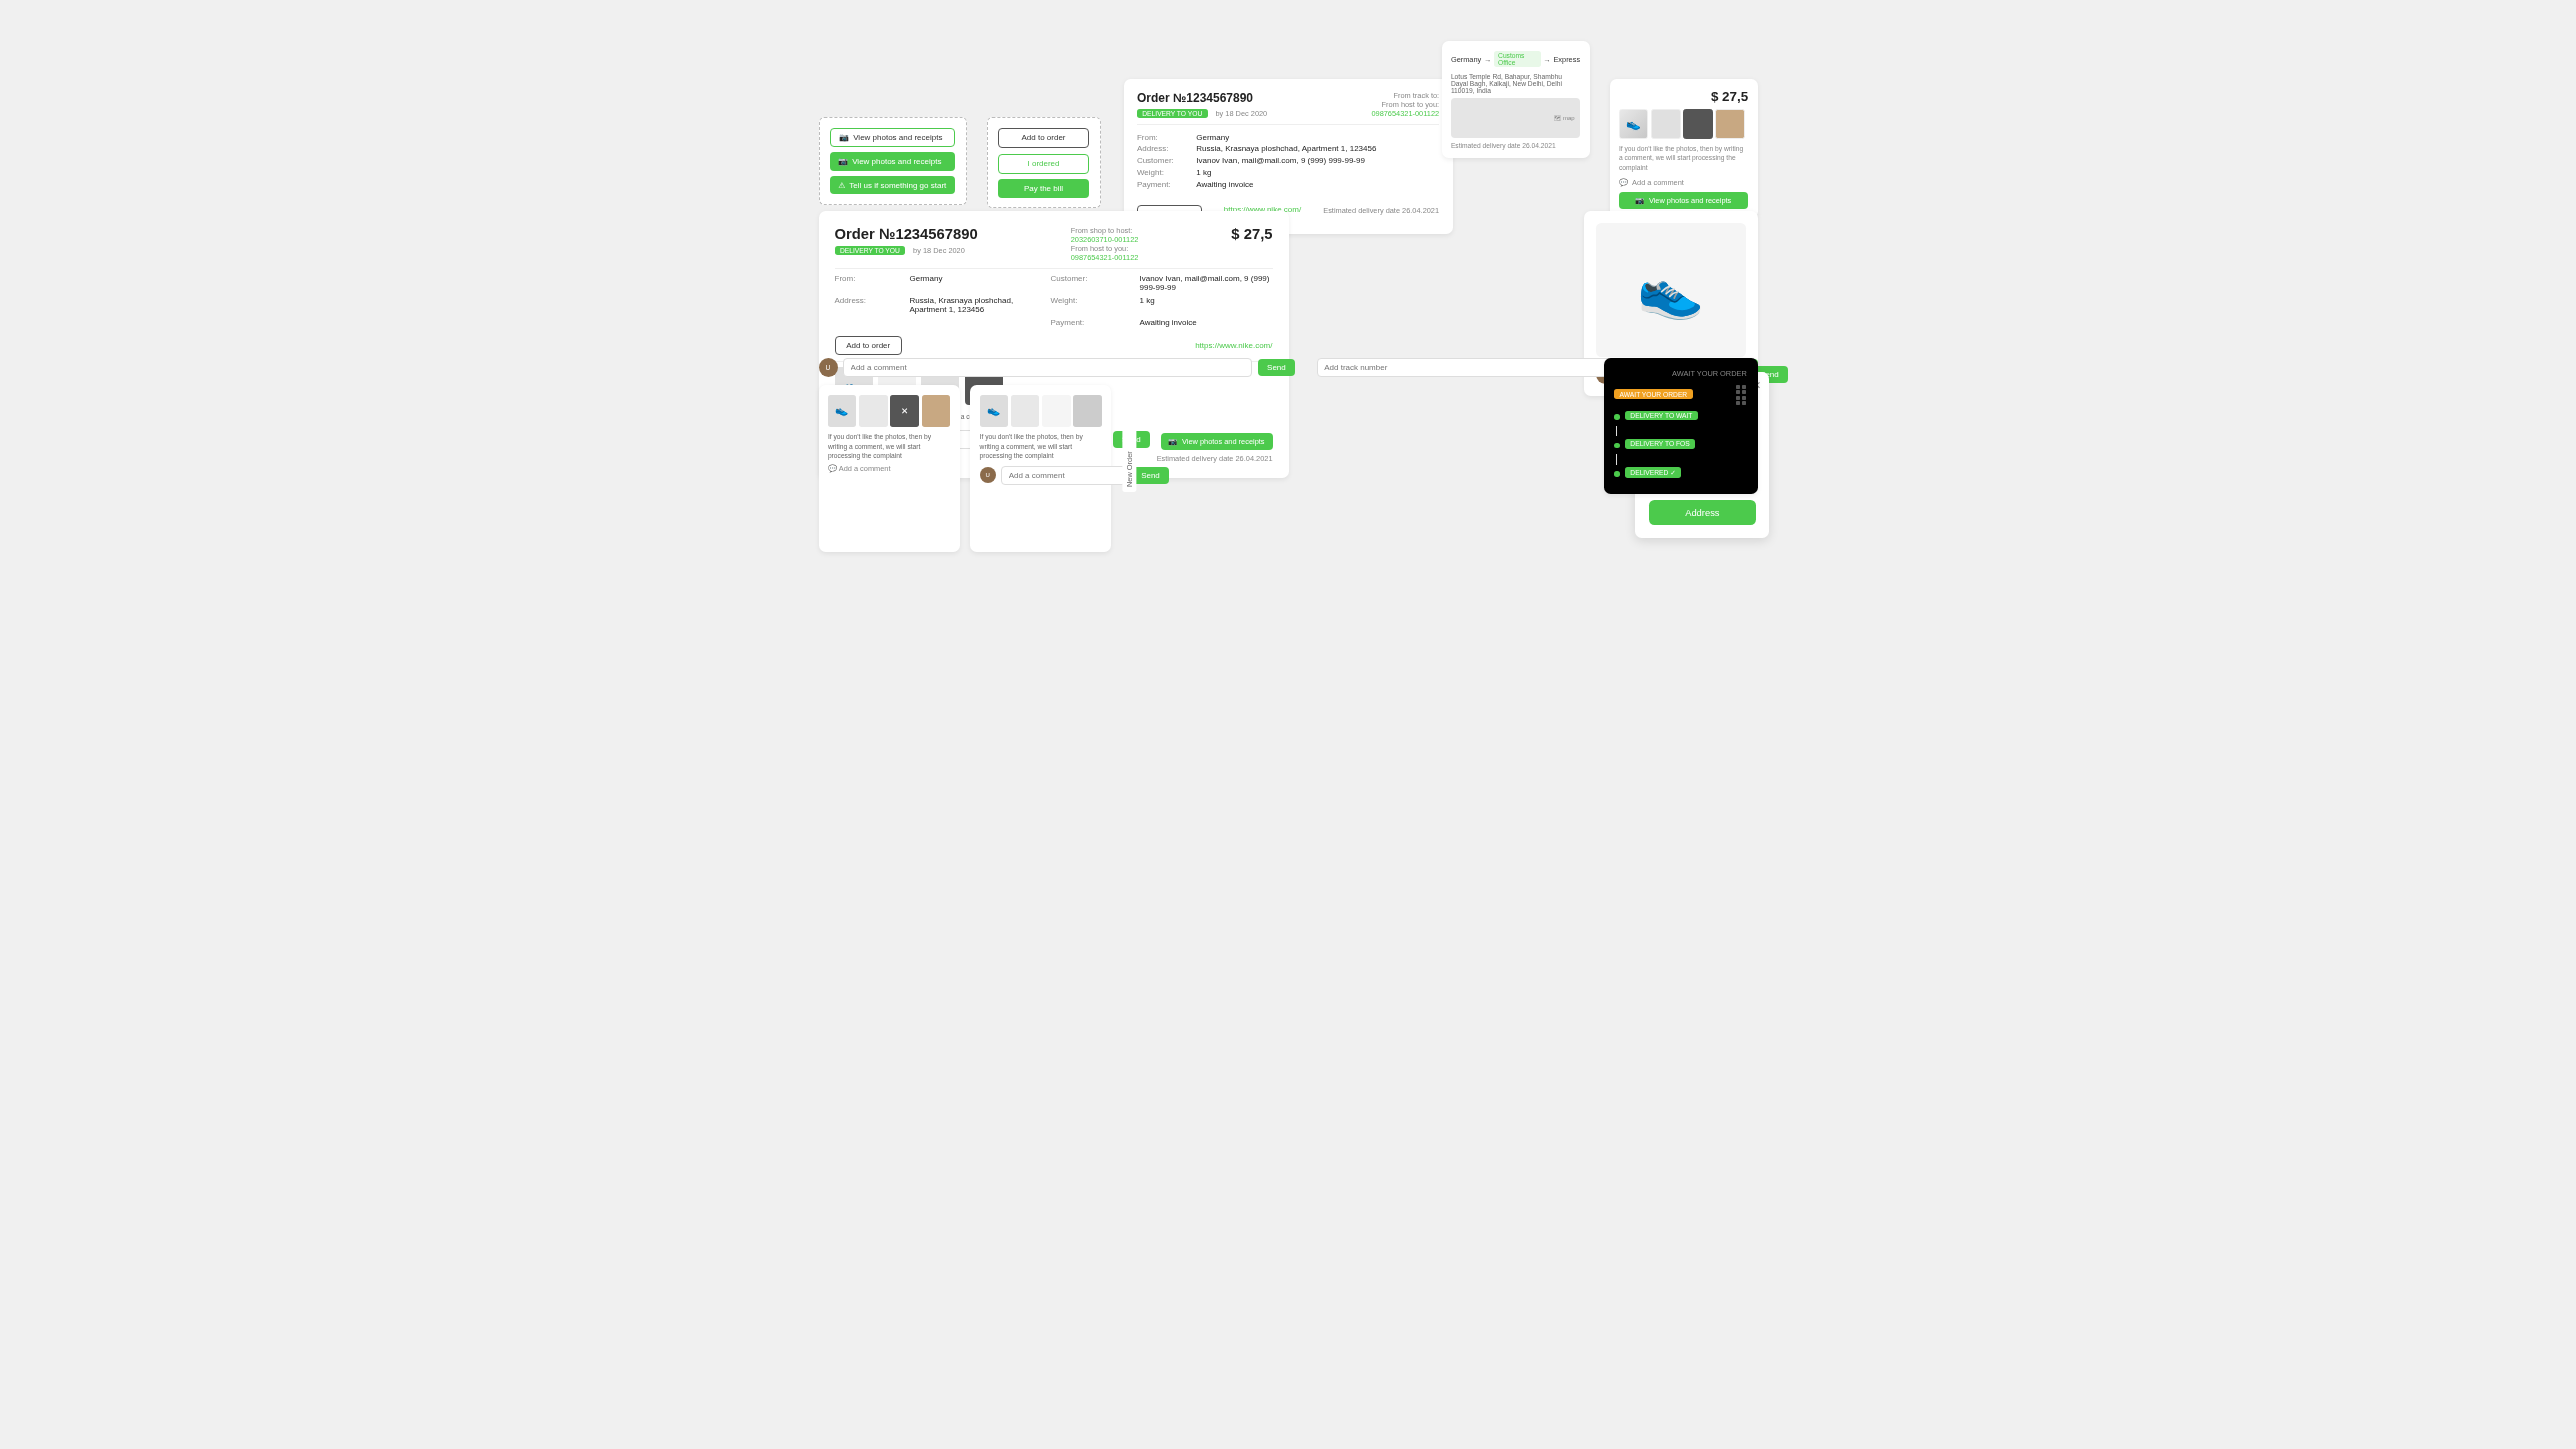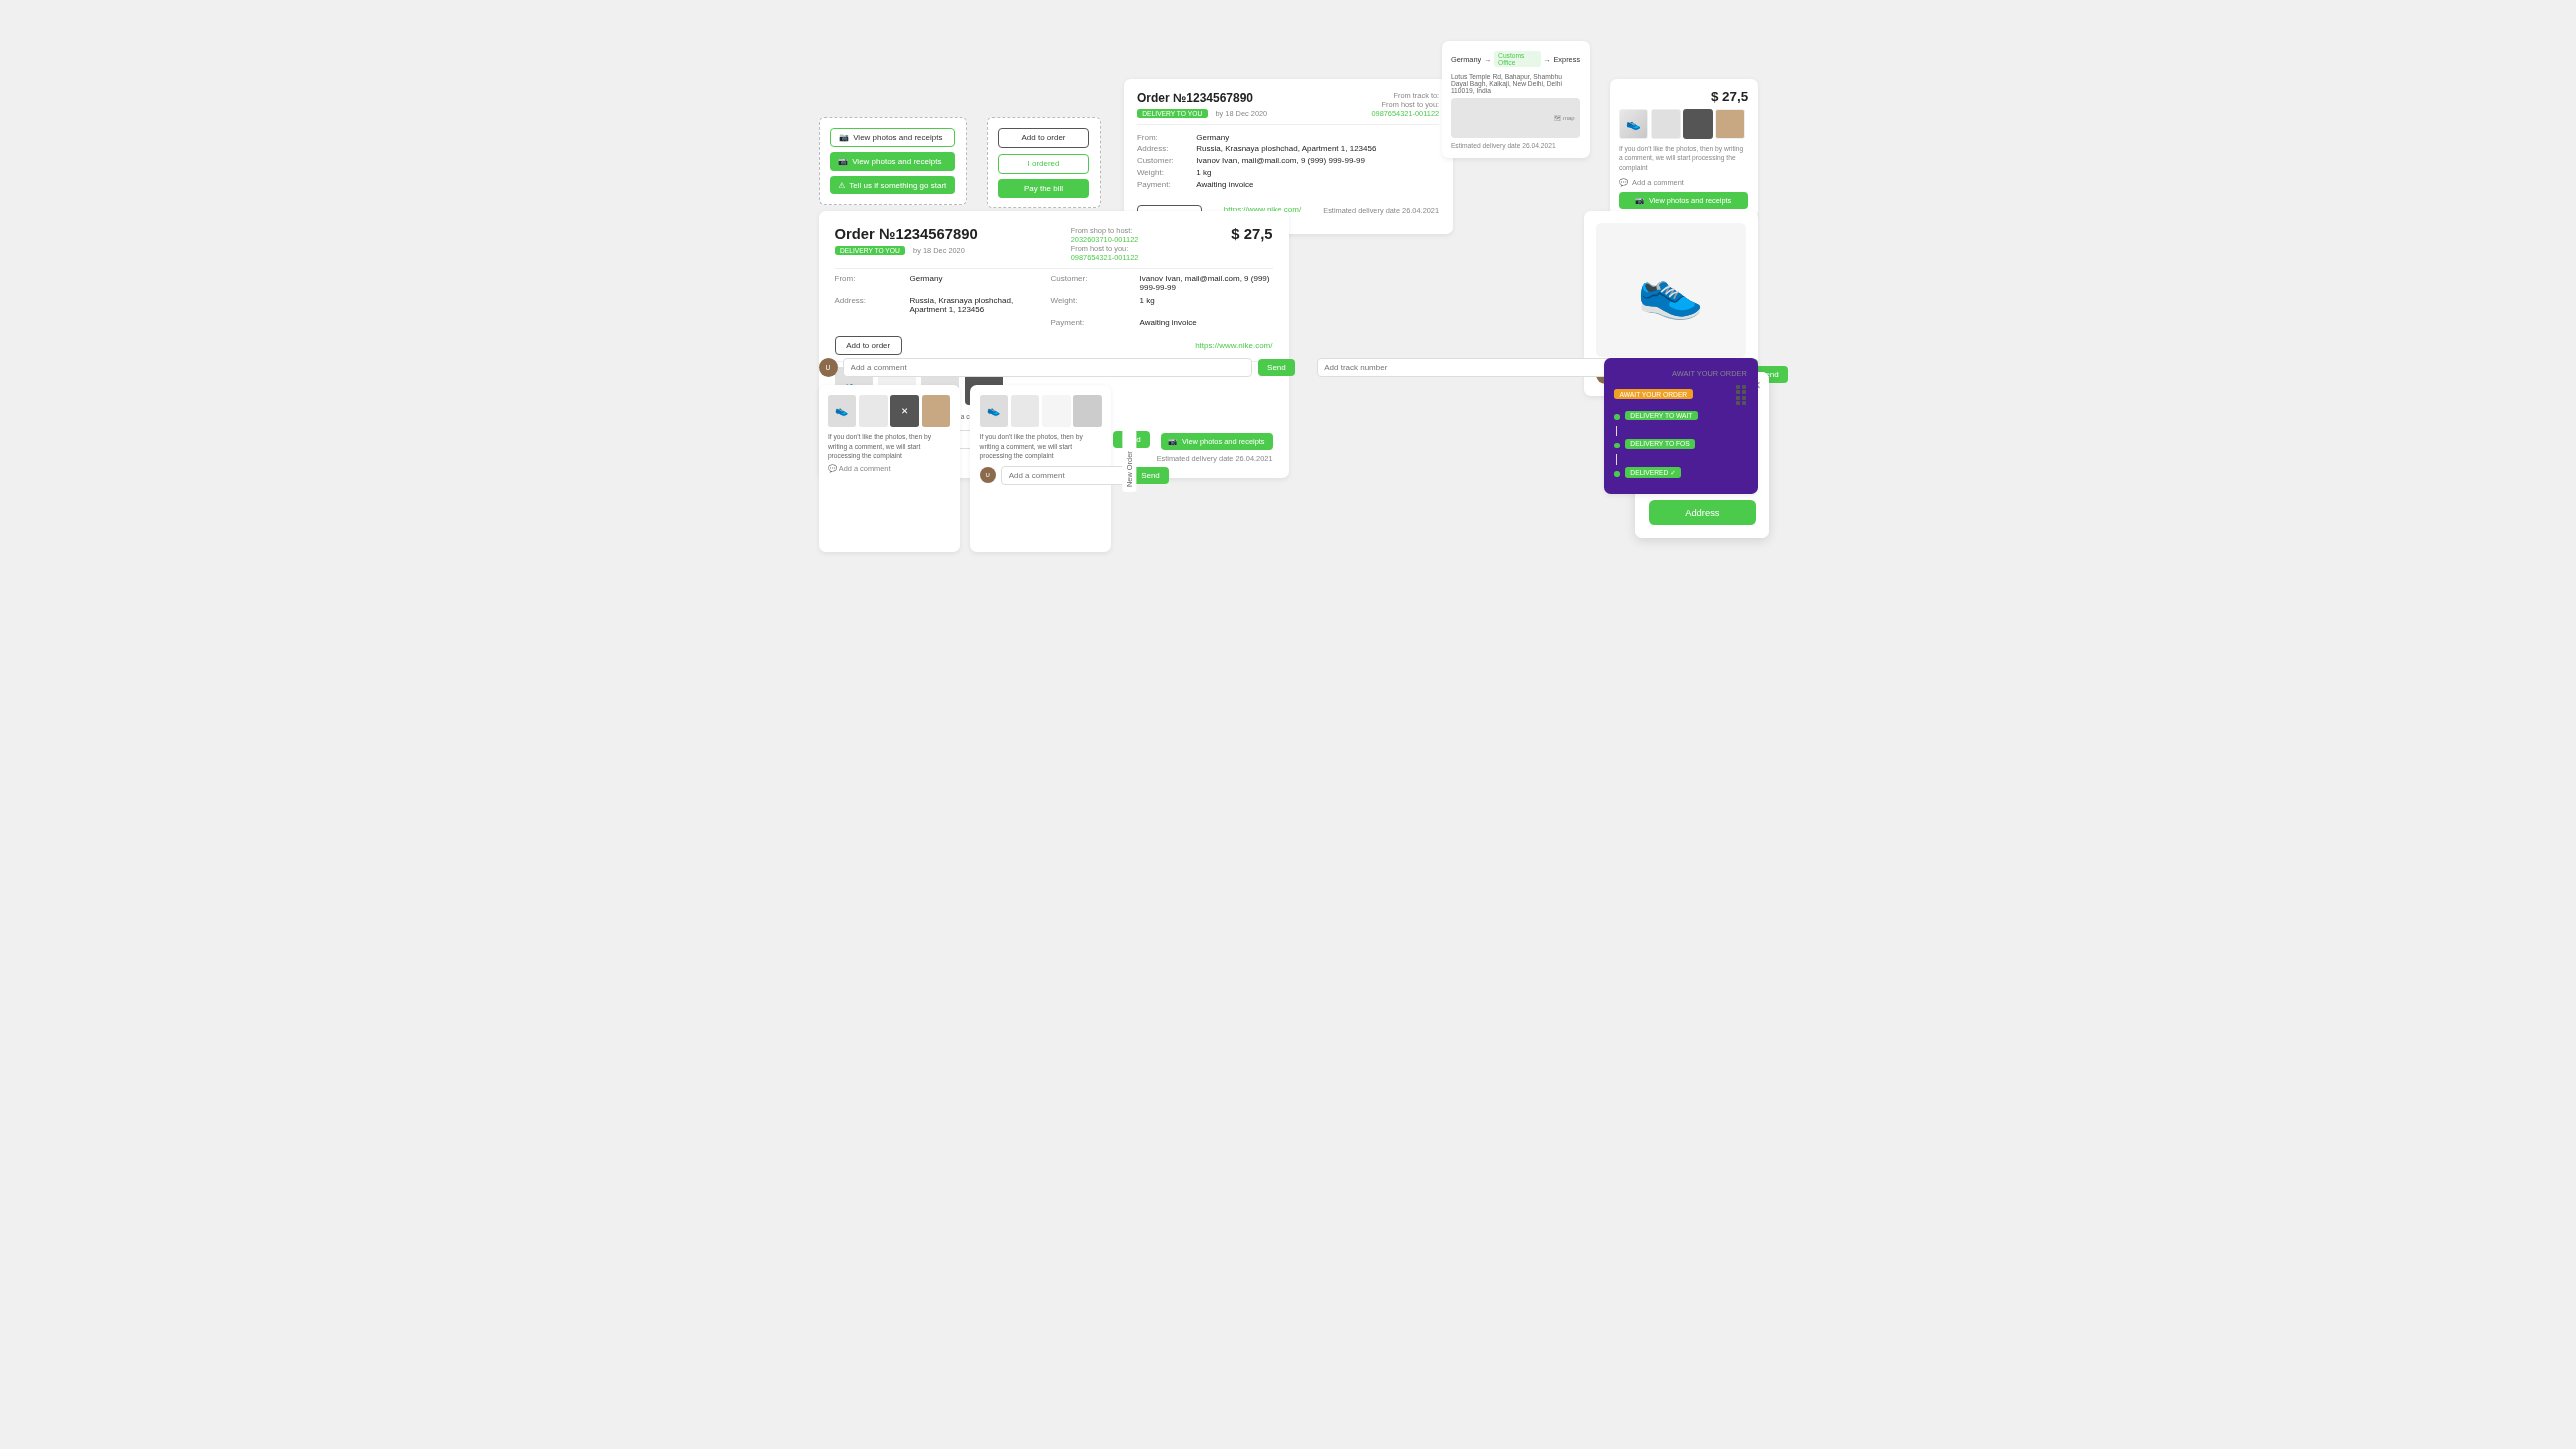--- a/index.html
+++ b/index.html
@@ -444,21 +444,21 @@
       cursor: pointer;
       width: 100%;
       margin-top: 4px;
     }
 
     
     .status-panel {
       position: absolute;
       top: 0px;
       right: 0px;
-      background: #4c1d95;
+      background: #000000;
       border-radius: 6.7px;
       padding: 10.7px;
       width: 154px;
       box-shadow: 0 1.3px 5.4px rgba(0,0,0,0.07);
     }
     .status-header {
       font-size: 7.4px;
       color: #888;
       margin-bottom: 6.7px;
       text-align: right;

